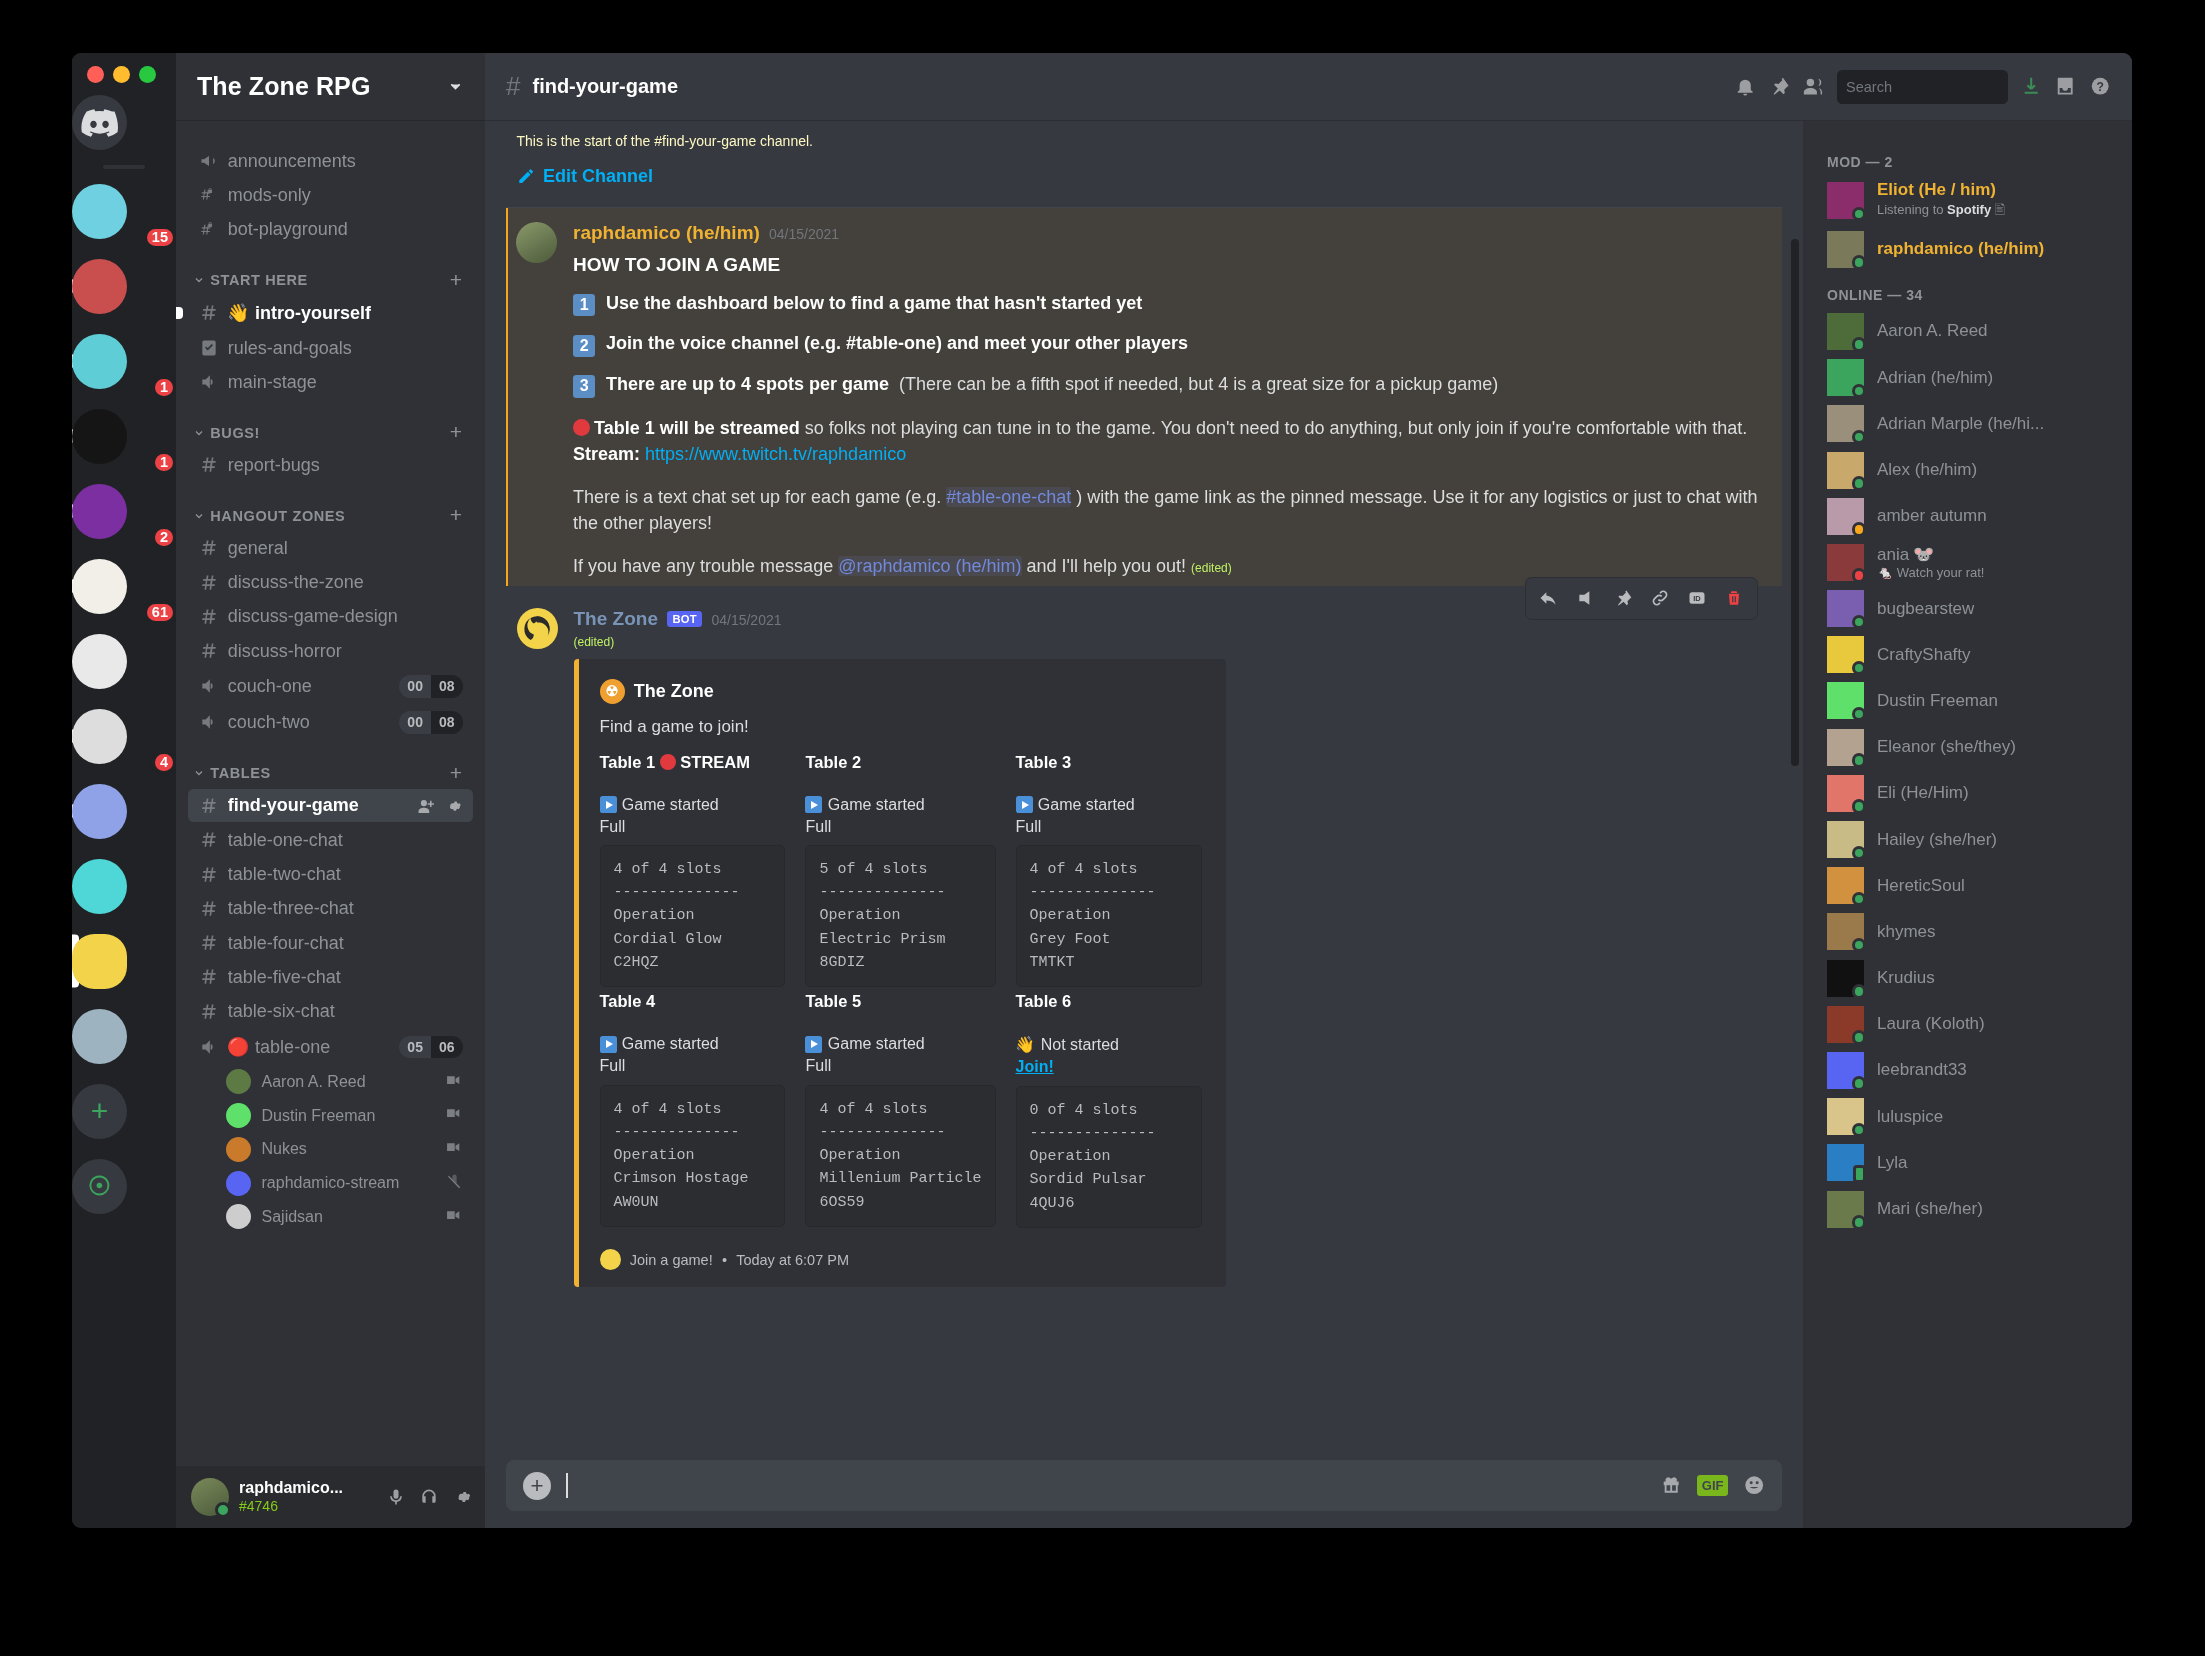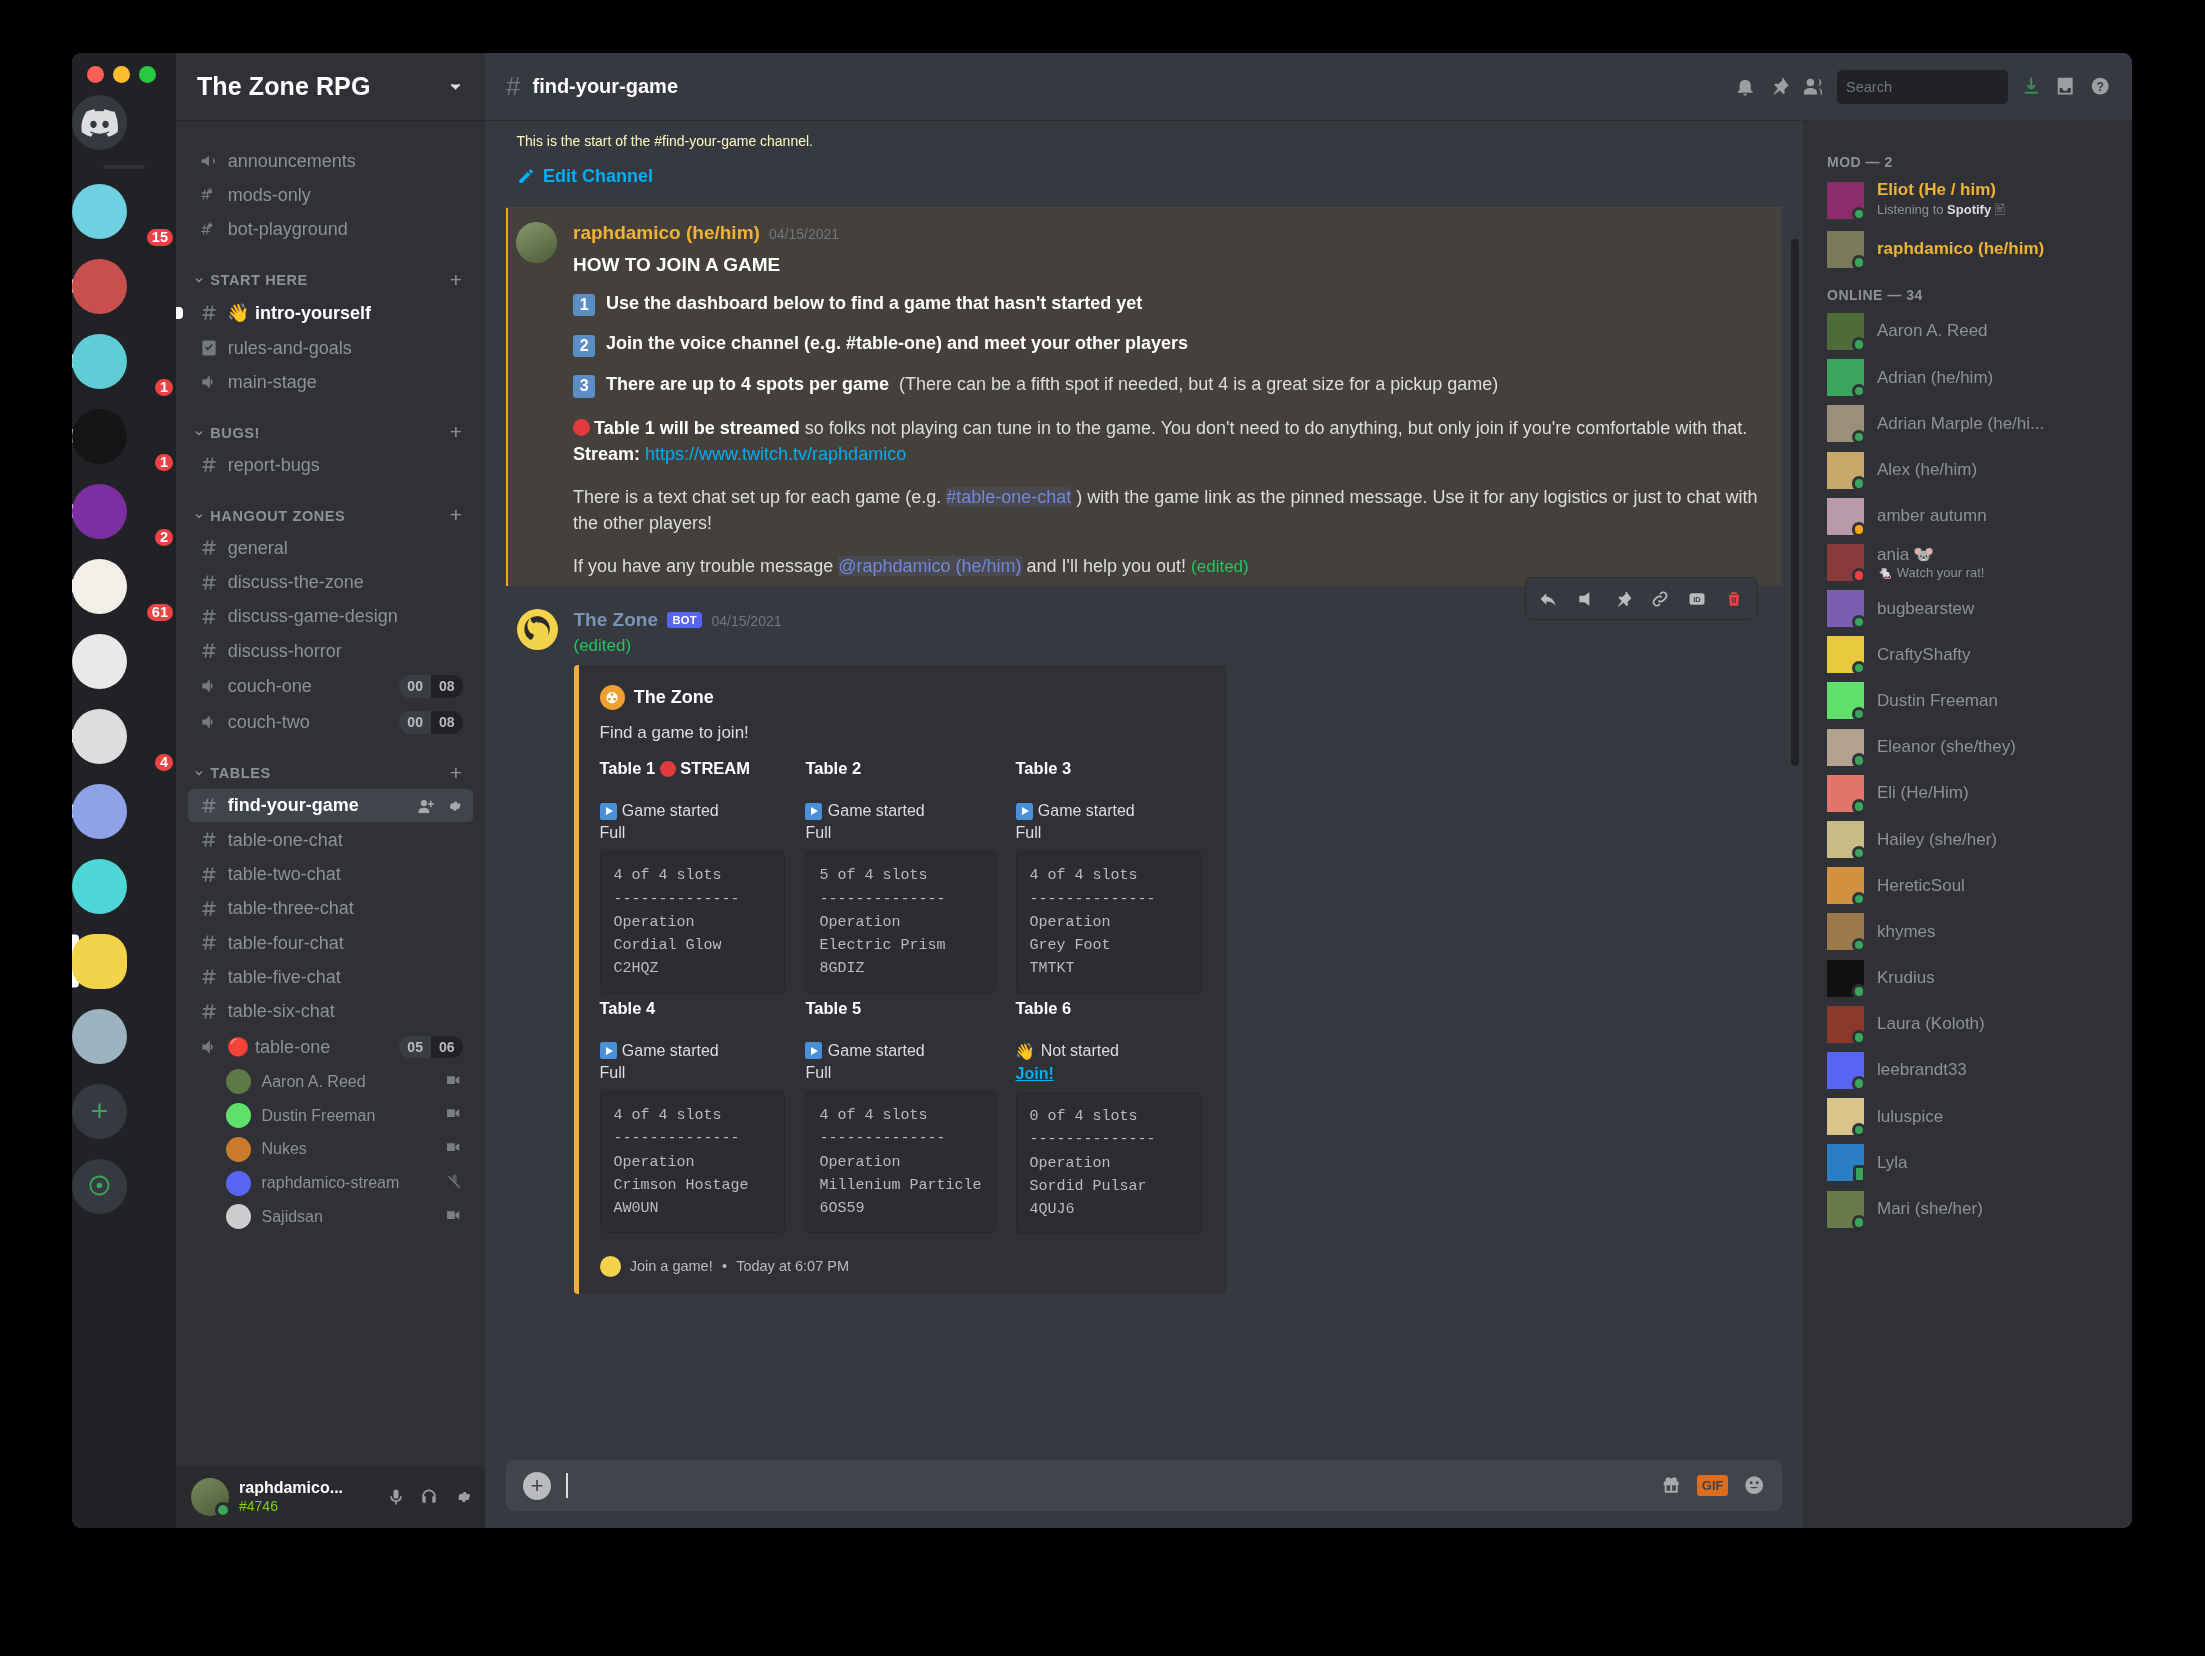--- a/index.html
+++ b/index.html
@@ -160,21 +160,21 @@
     width: 22.4px; height: 22.4px; background: #5b8ec4; color: #fff; border-radius: 3.3px;
     font-size: 16px; font-weight: bold; display: flex; align-items: center; justify-content: center;
     flex: 0 0 22.4px; margin-top: 1.3px;
   }
   .step b { color: #fff; font-weight: bold; }
   .step .faint { color: #dcddde; font-weight: 400; }
   .para { color: #dcddde; font-size: 18px; line-height: 1.45; margin-top: 17px; }
   .para b { color: #fff; }
   .lnk { color: #00aff4; margin-top: 37px; }
   .mention { color: #7289da; background: rgba(114,137,218,.12); border-radius: 2.6px; }
-  .edited { color: #22c55e; font-size: 17px; }
+  .edited { color: #bef264; font-size: 12px; }
   .reddot { display:inline-block; width: 17px; height: 17px; border-radius: 50%; background:#e03a3e; vertical-align: -2.6px; margin-right: 4px;}
 
   .actbar {
     position: absolute; right: 24px; top: -9.2px;
     background: #36393f; border: 1.3px solid #2c2e33; border-radius: 6.6px;
     display: flex; gap: 0; padding: 4px; z-index: 5;
   }
   .actbar span { padding: 6.6px 8.6px; display: flex; align-items: center; cursor: pointer; }
 
   
@@ -209,21 +209,21 @@
     display: flex; align-items: center; padding: 0 17px; gap: 14.5px;
   }
   .plusbtn {
     width: 28px; height: 28px; border-radius: 50%; background: #b9bbbe;
     color: #40444b; display: flex; align-items: center; justify-content: center;
     font-size: 22.4px; line-height: 0; font-weight: 300; flex: 0 0 28px;
   }
   .caret { width: 2px; height: 25px; background: #dcddde; }
   .inputbar .flex { flex: 1; }
   .inputbar .ric { display: flex; gap: 14.5px; align-items: center; opacity: .85; }
-  .gifbtn { background: #f97316; color: #40444b; font-weight: bold; font-size: 13px; padding: 2.6px 4.6px; border-radius: 3.3px; }
+  .gifbtn { background: #84cc16; color: #40444b; font-weight: bold; font-size: 13px; padding: 2.6px 4.6px; border-radius: 3.3px; }
 
   
   .sbar { position: absolute; right: 4px; top: 118px; width: 8px; height: 527px; background: #202225; border-radius: 4px; }
 
   
   .members {
     width: 329px; flex: 0 0 329px; background: #2f3136;
     padding: 18.4px 0 0 0; overflow: hidden;
   }
   .mcat { color: #8e9297; font-size: 14px; font-weight: bold; letter-spacing: 0.5px; padding: 14.5px 24px 5.3px 24px; text-transform: uppercase; }

